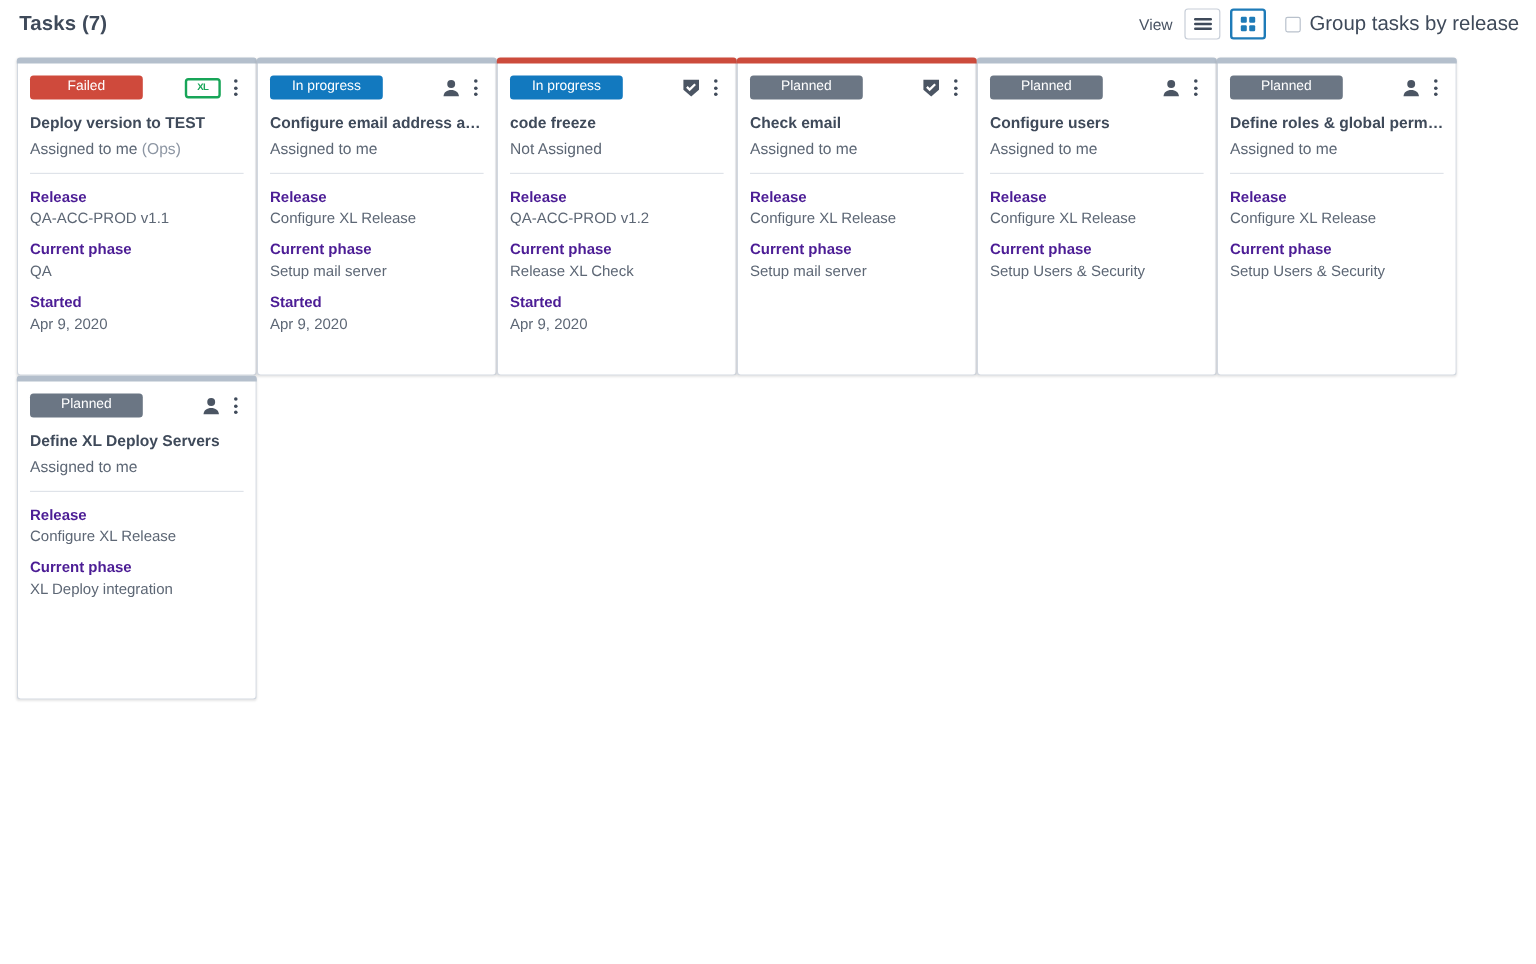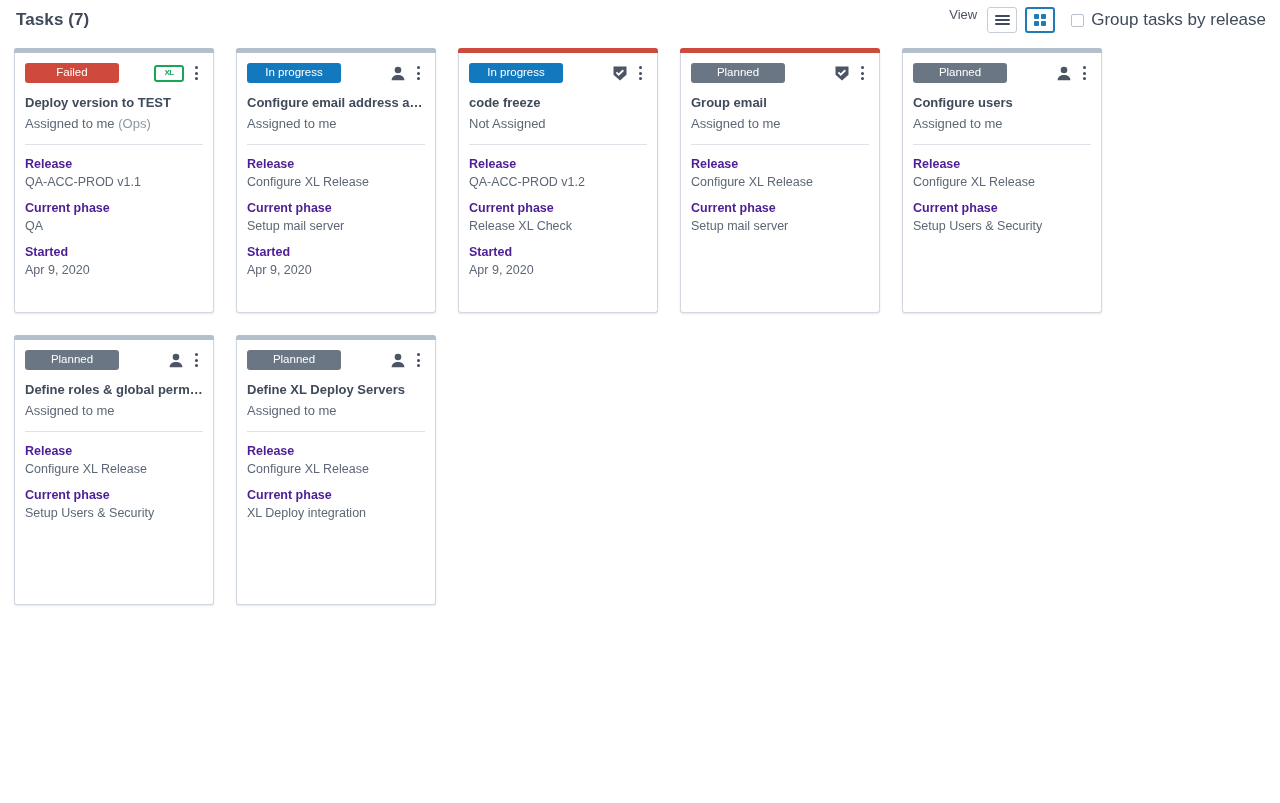--- a/index.html
+++ b/index.html
@@ -20,20 +20,21 @@
   }
   .page-title {
     font-size: 17px;
     font-weight: bold;
     color: #3f4a5a;
     letter-spacing: 0.1px;
   }
   .topbar-right {
     margin-left: auto;
     display: flex;
+    align-items: center;
     gap: 0;
   }
   .view-label {
     font-size: 13px;
     color: #4a5464;
     margin-right: 10px;
   }
   .view-btn {
     width: 30px; height: 26px;
     border: 1px solid #c7ced8;
@@ -68,21 +69,21 @@
     background: #fff;
     margin-right: 7px;
   }
   .group-label { font-size: 17px; color: #3f4a5a; }
 
   
   .board {
     padding: 8px 14px 0 14px;
     display: flex;
     flex-wrap: wrap;
-    gap: 22px;
+    gap: 0;
   }
   .card {
     width: 200px;
     background: #ffffff;
     border: 1px solid #d2d8e0;
     border-radius: 3px;
     border-top: none;
     box-shadow: 0 1px 2px rgba(0,0,0,0.10);
     display: flex;
     flex-direction: column;
@@ -318,21 +319,21 @@
                 <path d="M4.4 7.4l2.3 2.3 4.6-4.5" stroke="#ffffff" stroke-width="1.9" fill="none"></path>
               </svg>
             </span>
             <span class="kebab">
               <i></i>
               <i></i>
               <i></i>
             </span>
           </span>
         </div>
-        <div class="card-title">Group email</div>
+        <div class="card-title">Check email</div>
         <div class="card-assignee">Assigned to me</div>
         <div class="divider"></div>
         <div class="fields">
           <div class="field-label">Release</div>
           <div class="field-value">Configure XL Release</div>
           <div class="field-label">Current phase</div>
           <div class="field-value">Setup mail server</div>
         </div>
         <div class="spacer"></div>
       </div>

